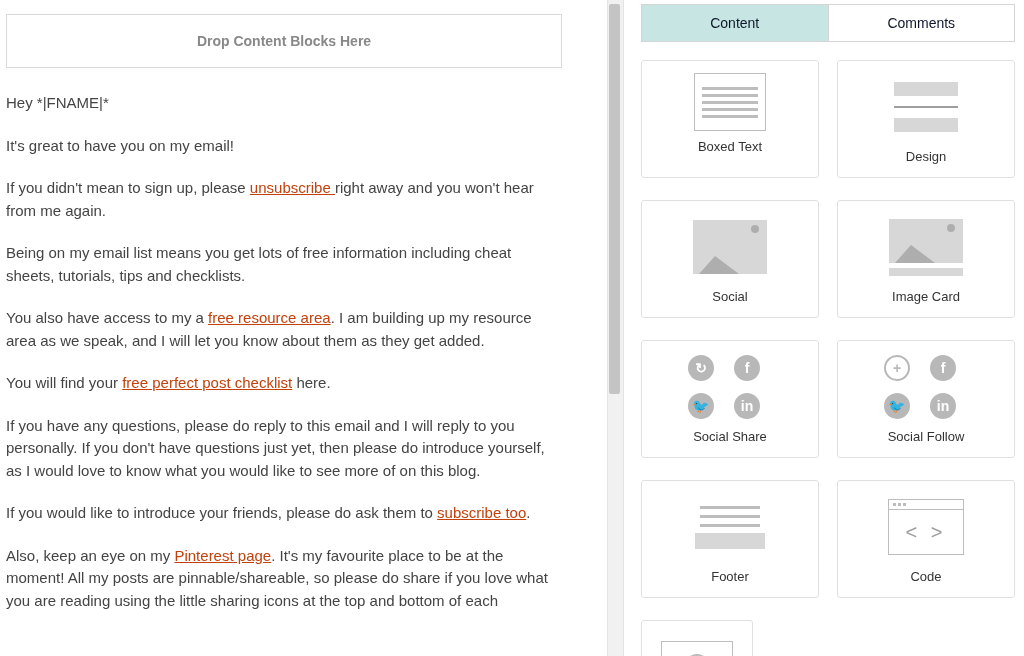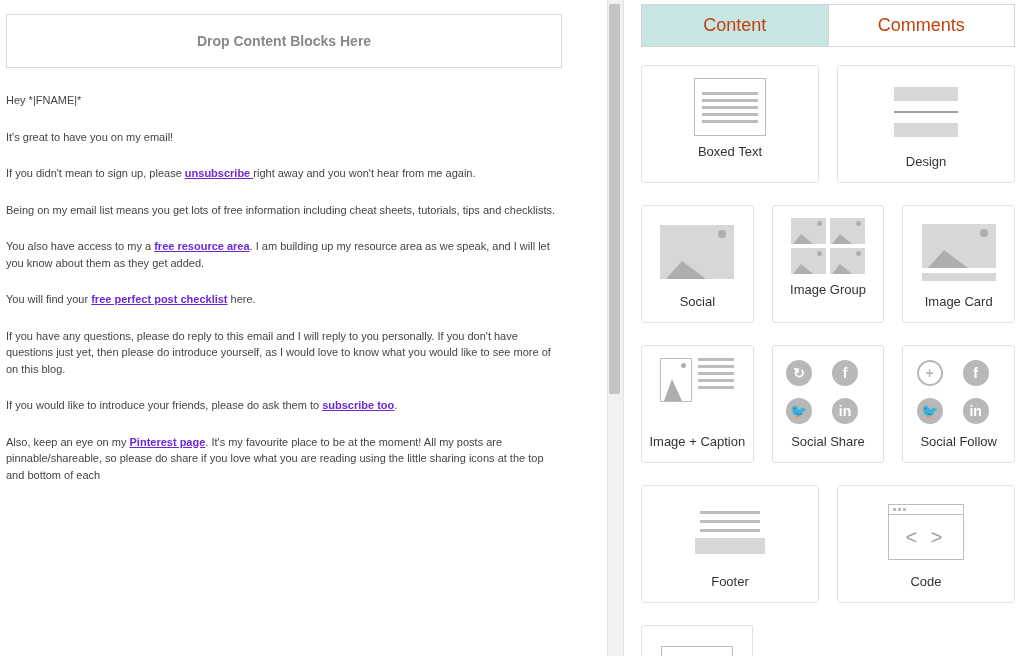--- a/index.html
+++ b/index.html
@@ -11,22 +11,22 @@
   .canvas { padding: 0 24px 0 6px; max-width: 610px; }
   .dropzone {
     border: 1px solid #d9d9d9;
     color: #888;
     text-align: center;
     padding: 18px 0;
     margin: 14px 0 24px 0;
     font-weight: bold;
     font-size: 14px;
   }
-  .mail-body p { font-size: 11px; line-height: 1.5; margin-bottom: 20px; color:#444; }
-  .mail-body a { color: #6d28d9; text-decoration: underline; font-weight: bold; }
+  .mail-body p { font-size: 15px; line-height: 1.5; margin-bottom: 20px; color:#444; }
+  .mail-body a { color: #c2410c; text-decoration: underline; }
 
   
   .gutter {
     width: 28px;
     background: #fff;
     position: relative;
   }
   .gutter::before {
     content:"";
     position:absolute;
@@ -42,21 +42,21 @@
     width:11px; height:390px;
     background:#c4c4c4;
     border-radius:2px;
   }
 
   
   .sidebar { width: 392px; background:#fff; height:100%; display:flex; flex-direction:column; padding:0 3px; }
   .tabbar { display:flex; border:1px solid #d5d5d5; margin:4px 6px 18px 6px; }
   .tabbar .tab {
     flex:1; text-align:center; padding:10px 0;
-    font-size:18px; color:#c2410c; cursor:pointer;
+    font-size:14px; color:#0f172a; cursor:pointer;
     border-right:1px solid #d5d5d5;
   }
   .tabbar .tab:last-child { border-right:none; }
   .tabbar .tab.active { background:#c7e6e3; }
 
   .block-grid { flex:1; overflow-y:auto; padding:0 6px 20px 6px; }
   .block-row { display:flex; gap:18px; margin-bottom:22px; }
   .block {
     flex:1;
     border:1px solid #e0e0e0;
@@ -221,51 +221,29 @@
     </div>
 
     <div class="block-row">
       <div class="block">
         <div class="preview image">
             <div class="pic"></div>
           </div>
         <div class="label">Social</div>
       </div>
       <div class="block">
-        <div class="preview group">
-          <div class="pic"></div>
-            <div class="pic"></div>
-            <div class="pic"></div>
-            <div class="pic"></div>
-        </div>
-        <div class="label">Image Group</div>
-      </div>
-      <div class="block">
         <div class="preview card">
           <div class="pic"></div>
             <div class="bar"></div>
         </div>
         <div class="label">Image Card</div>
       </div>
     </div>
 
     <div class="block-row">
-      <div class="block">
-        <div class="preview caption">
-          <div class="pic"></div>
-          <div class="lines">
-              <span></span>
-              <span></span>
-              <span></span>
-              <span></span>
-              <span></span>
-            </div>
-        </div>
-        <div class="label">Image + Caption</div>
-      </div>
       <div class="block">
         <div class="preview social">
           <div class="ic">↻</div>
           <div class="ic">f</div>
           <div class="ic">🐦</div>
           <div class="ic">in</div>
         </div>
         <div class="label">Social Share</div>
       </div>
       <div class="block">

